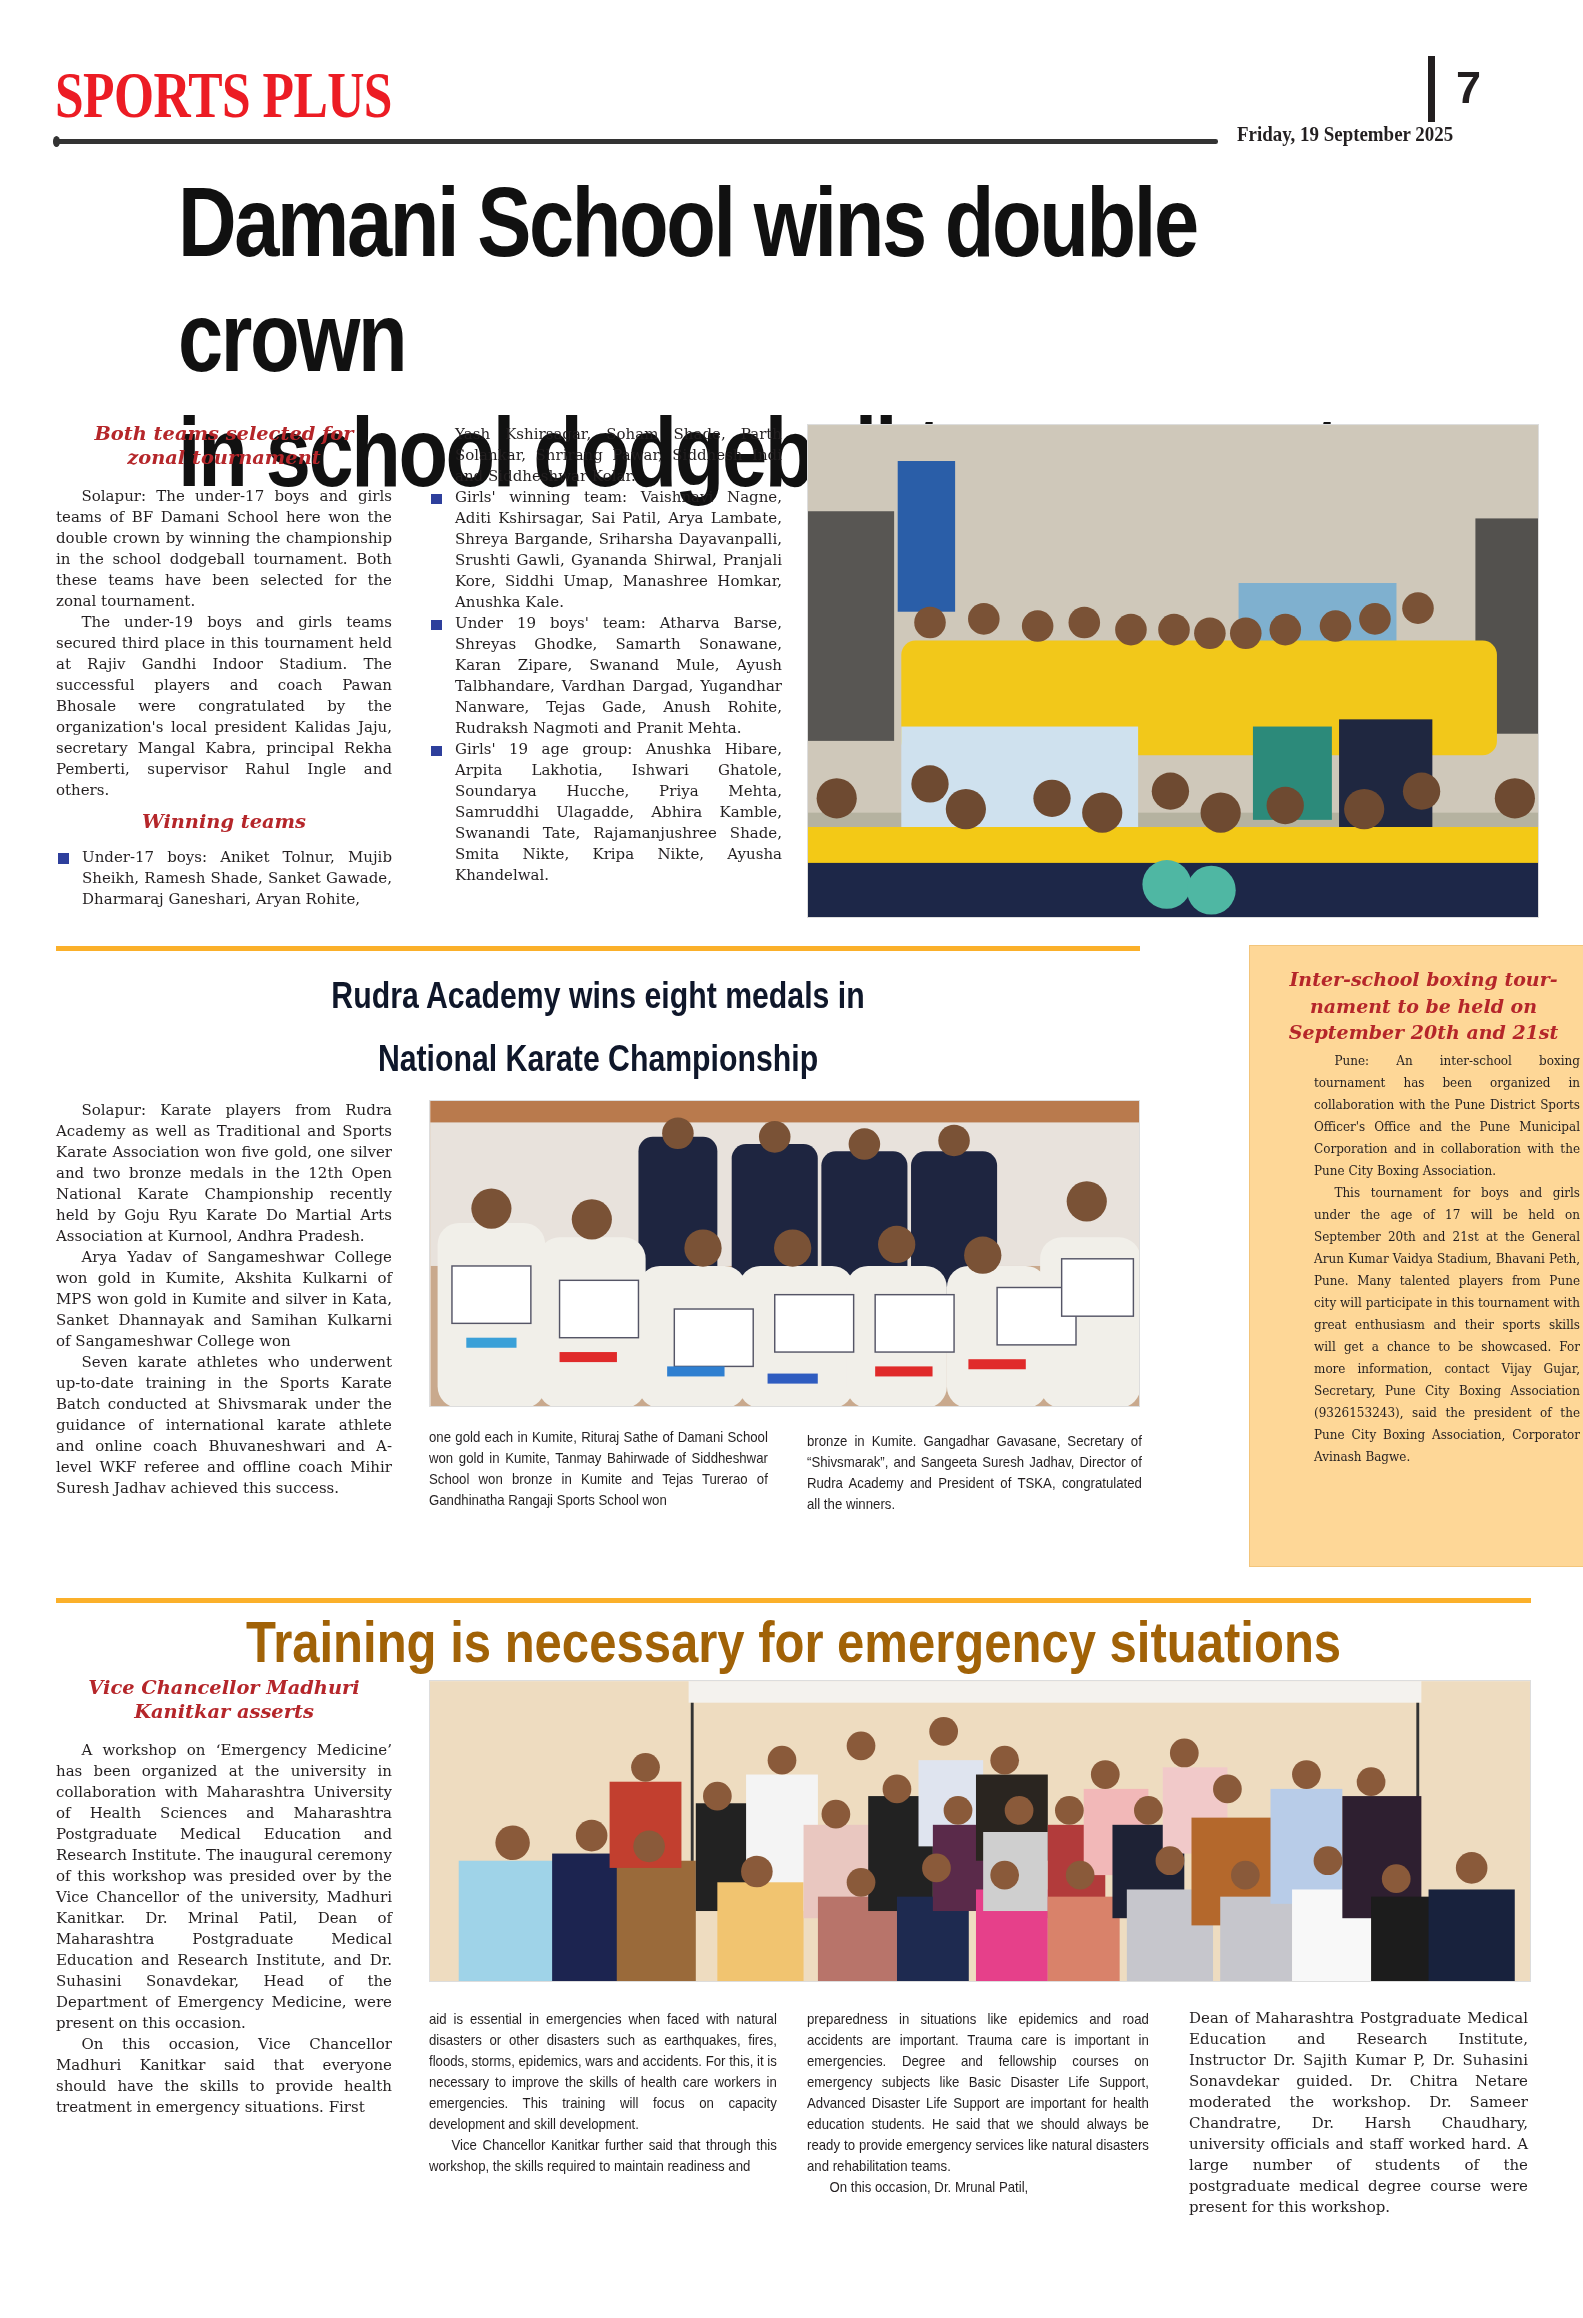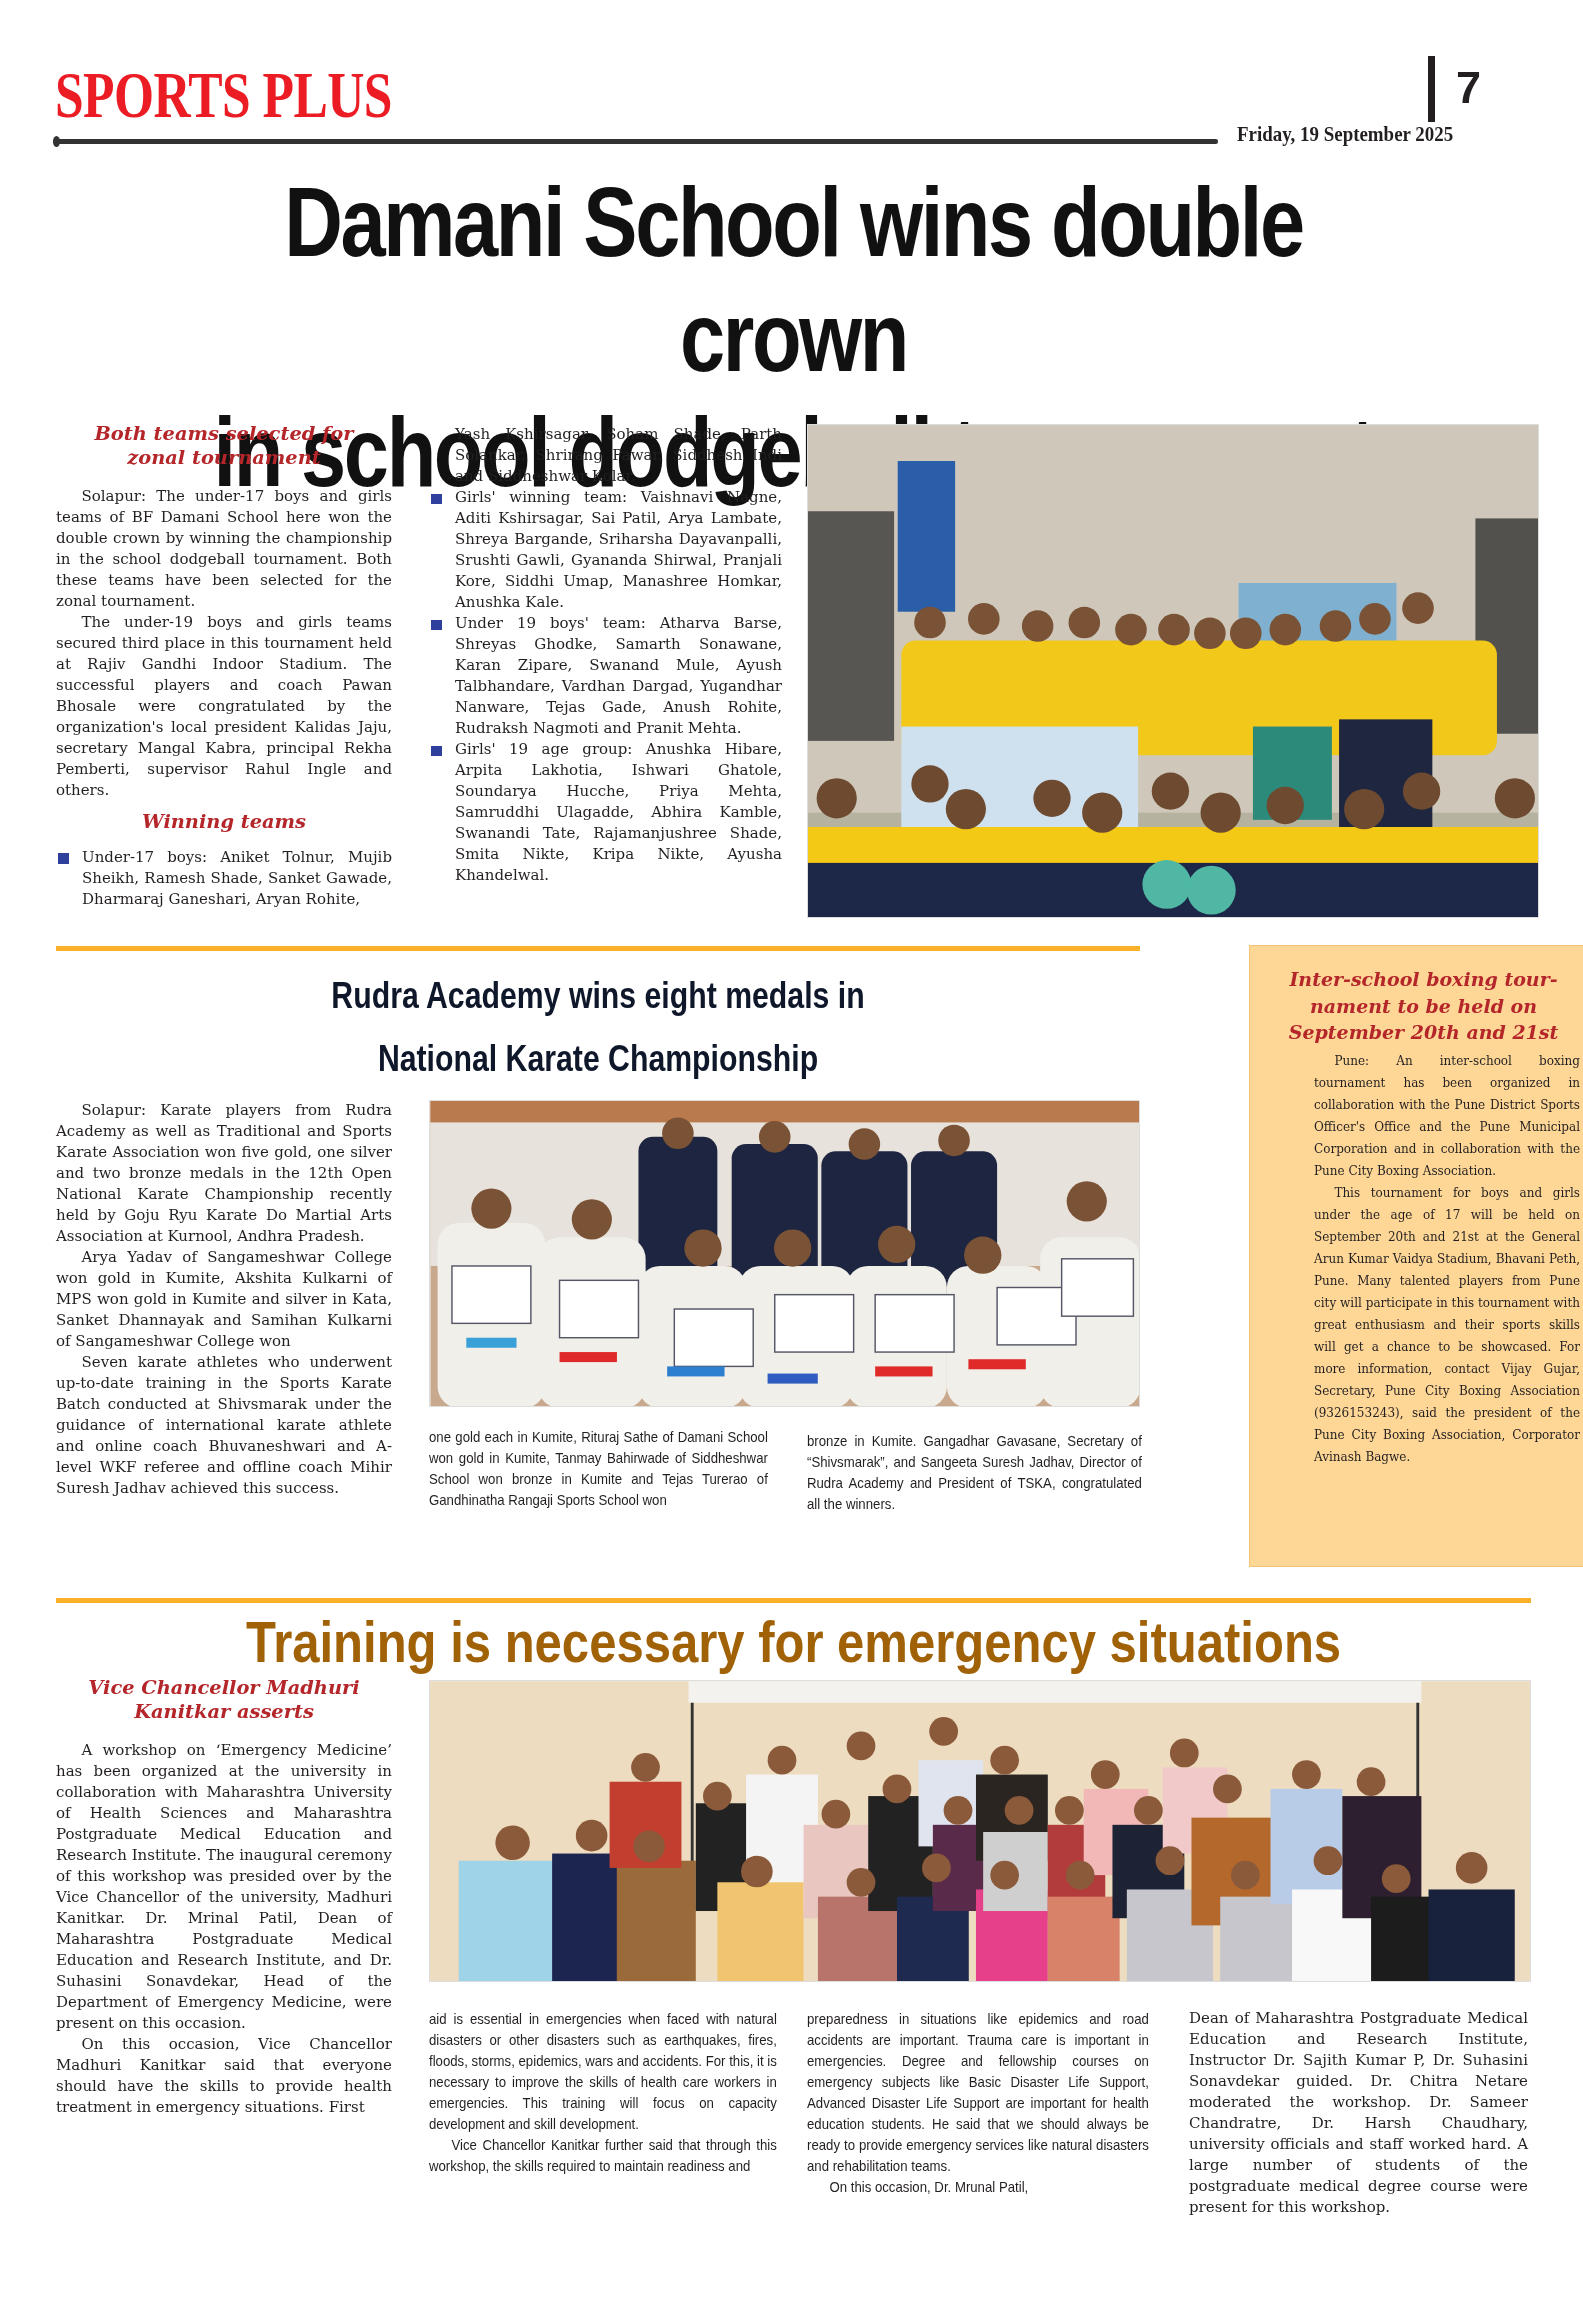--- a/index.html
+++ b/index.html
@@ -16,21 +16,21 @@
     letter-spacing: -0.7px; white-space: nowrap;
   }
   .masthead-rule { left: 55px; top: 139px; width: 1163px; height: 5px; background: #333; border-radius: 2.2px; }
   .masthead-rule::before { content: ""; position: absolute; left: -2.2px; top: -2.9px; width: 7.2px; height: 10.8px; background:#333; border-radius: 50%; }
   .page-bar { left: 1428px; top: 56px; width: 6.5px; height: 66px; background: #231f20; }
   .page-num { left: 1456px; top: 63px; font-family: "Liberation Sans", sans-serif; font-weight: bold; font-size: 45px; line-height: 50px; color: #231f20; }
   .issue-date { left: 1237px; top: 121px; width: 302px; font-family: "Liberation Serif", serif; font-weight: bold; font-size: 22px; white-space: nowrap; transform: scaleX(0.86); transform-origin: left top; }
 
   
   .main-headline {
-    left: 43px; top: 164px; width: 1501px; text-align: center;
+    left: 43px; top: 164px; width: 1501px; text-align: left;
     font-family: "Liberation Sans", sans-serif; font-weight: bold; color: #111;
     font-size: 99px; line-height: 115px; letter-spacing: -2.9px;
   }
   .main-headline span { display: block; transform: scaleX(0.82); }
 
   
   .col { font-family: "DejaVu Serif", serif; font-size: 15px; line-height: 21px; text-align: justify; color: #231f20; }
   .col p { text-indent: 1.7em; }
   .col p.noindent { text-indent: 0; }
   .kicker { font-family: "DejaVu Serif", serif; font-style: italic; font-weight: bold; color: #b5262a; text-align: center; font-size: 19.4px; line-height: 24px; }

